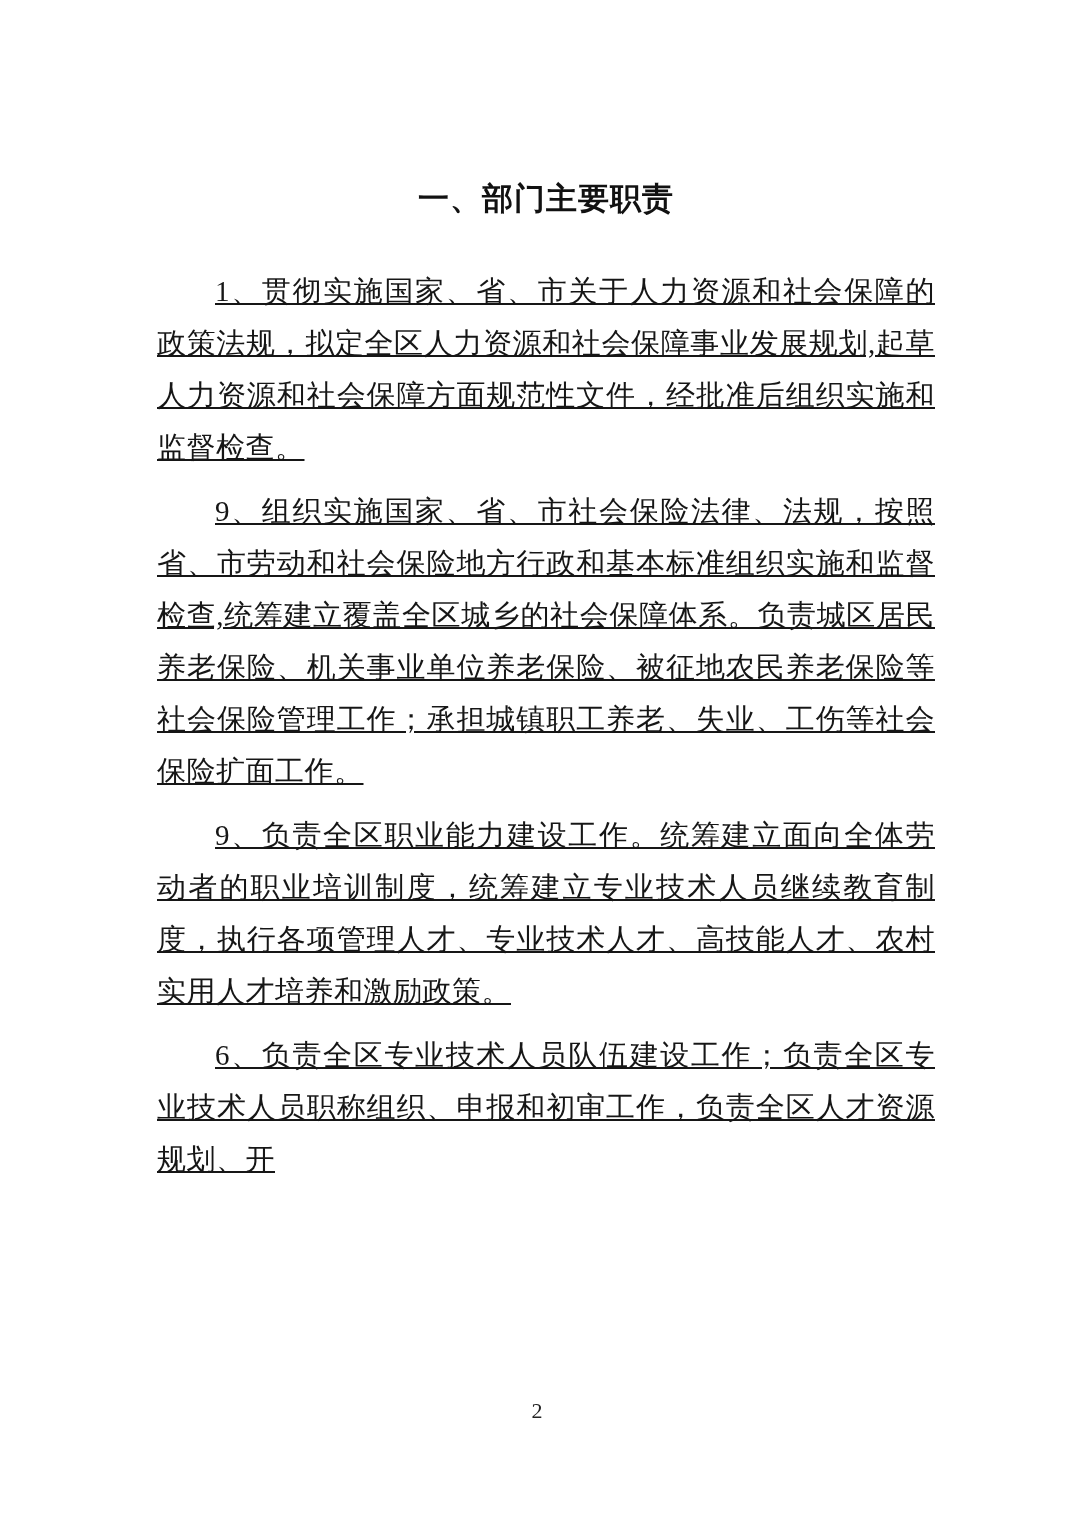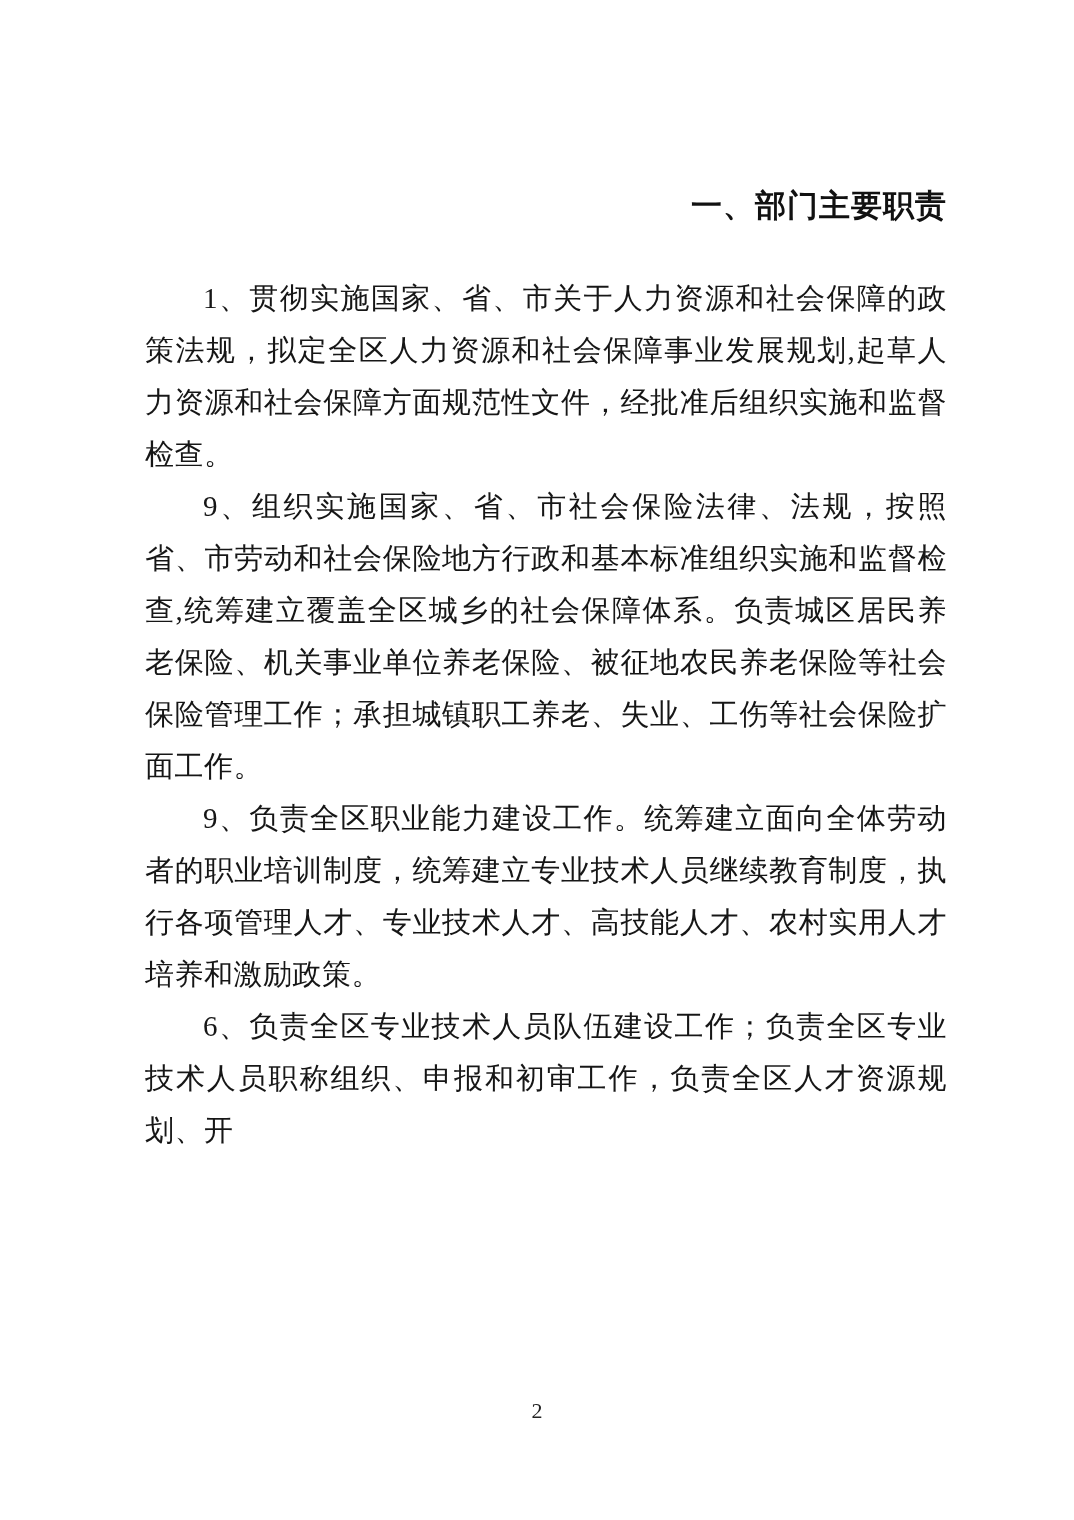--- a/index.html
+++ b/index.html
@@ -16,37 +16,38 @@
     font-family: "Liberation Serif", "DejaVu Serif", serif;
     color: #141414;
   }
   .content {
     position: absolute;
     left: 145px;
     top: 170px;
     width: 802px;
   }
   .doc-title {
-    margin: 16px 0 46px 0;
+    margin: 9px 0 46px 0;
     font-family: "Liberation Sans", "DejaVu Sans", sans-serif;
     font-weight: bold;
     font-size: 31px;
     line-height: 40px;
     letter-spacing: 1px;
     color: #111111;
-    text-align: right;
+    text-align: center;
   }
   .doc-paragraph {
-    margin: 0;
+    margin: 12px;
     font-size: 29px;
     line-height: 52px;
     text-align: justify;
     text-indent: 2em;
     letter-spacing: 0.5px;
     color: #161616;
+    text-decoration: underline;
   }
   .page-footer {
     position: absolute;
     left: 0;
     bottom: 96px;
     width: 100%;
     text-align: center;
   }
   .page-number {
     font-size: 22px;

